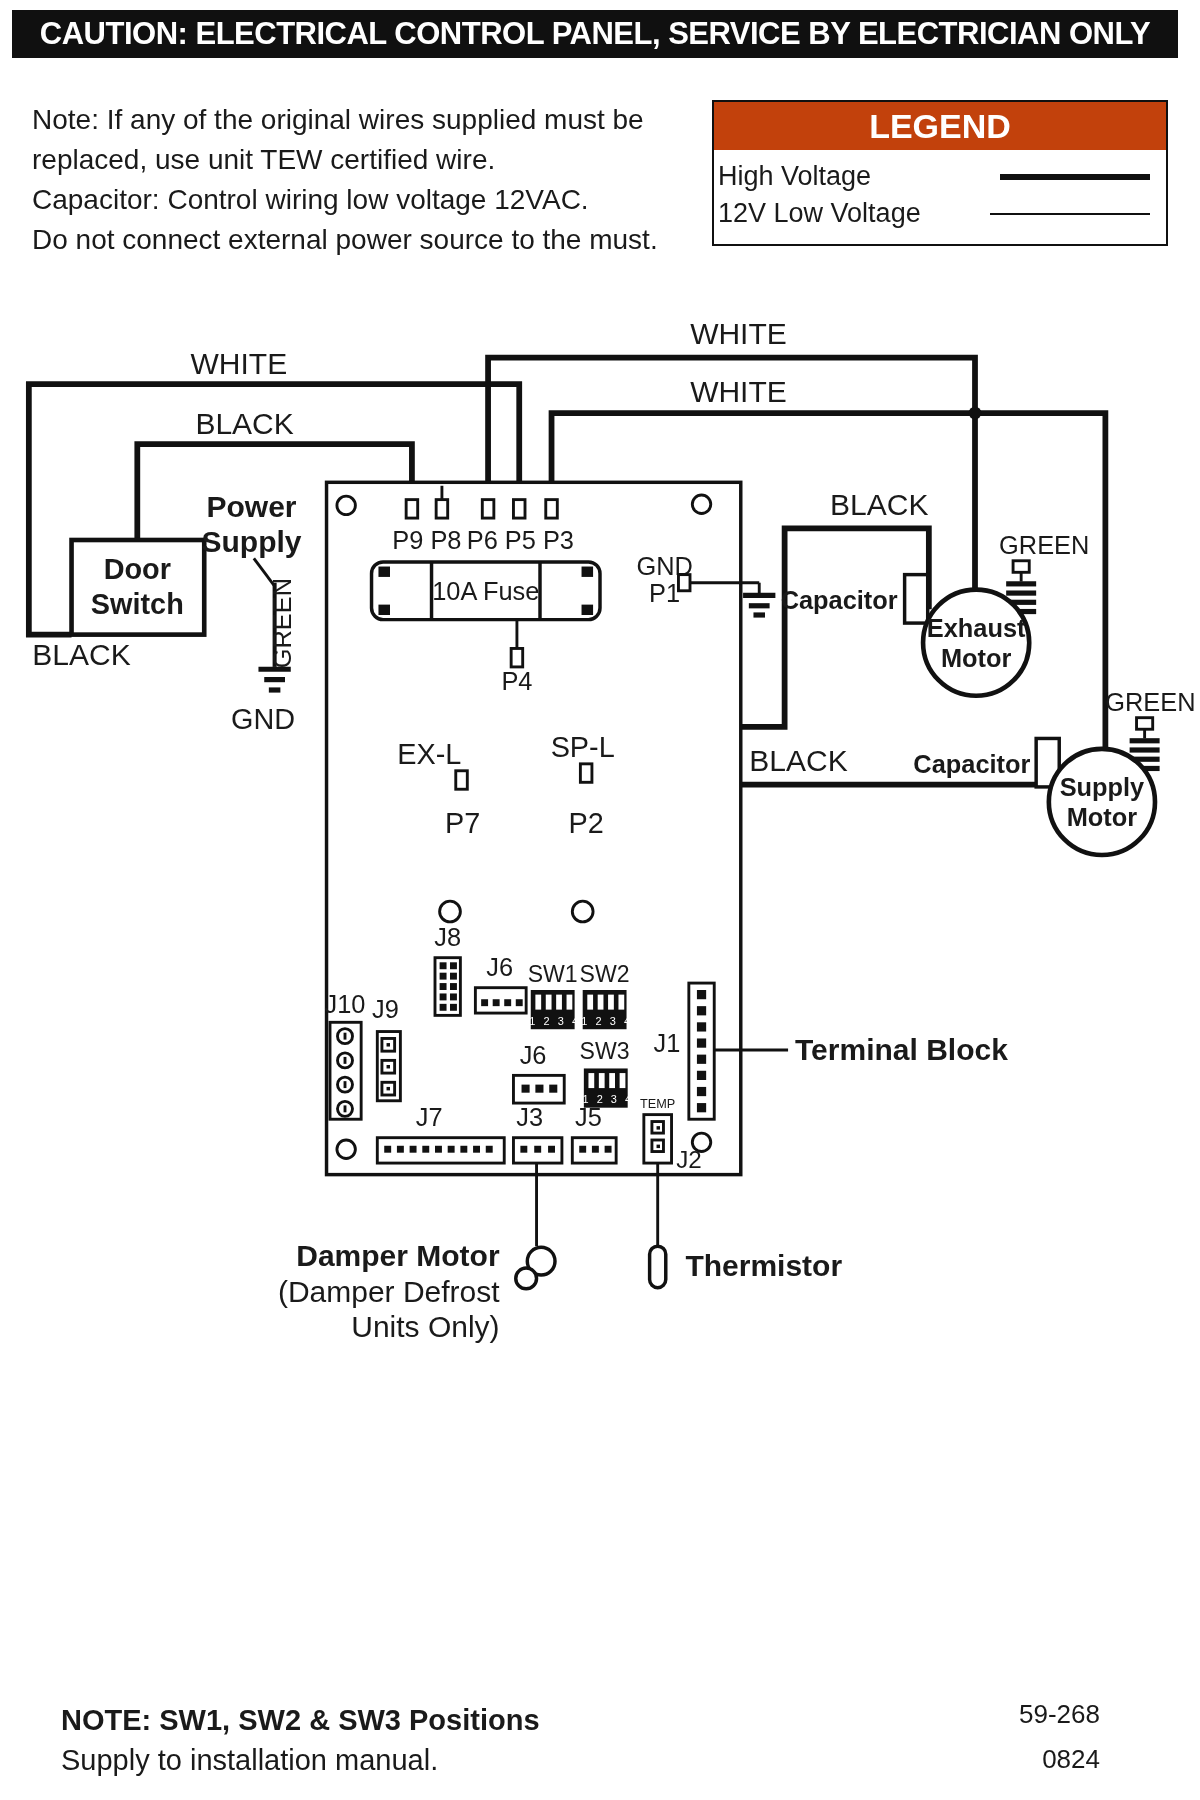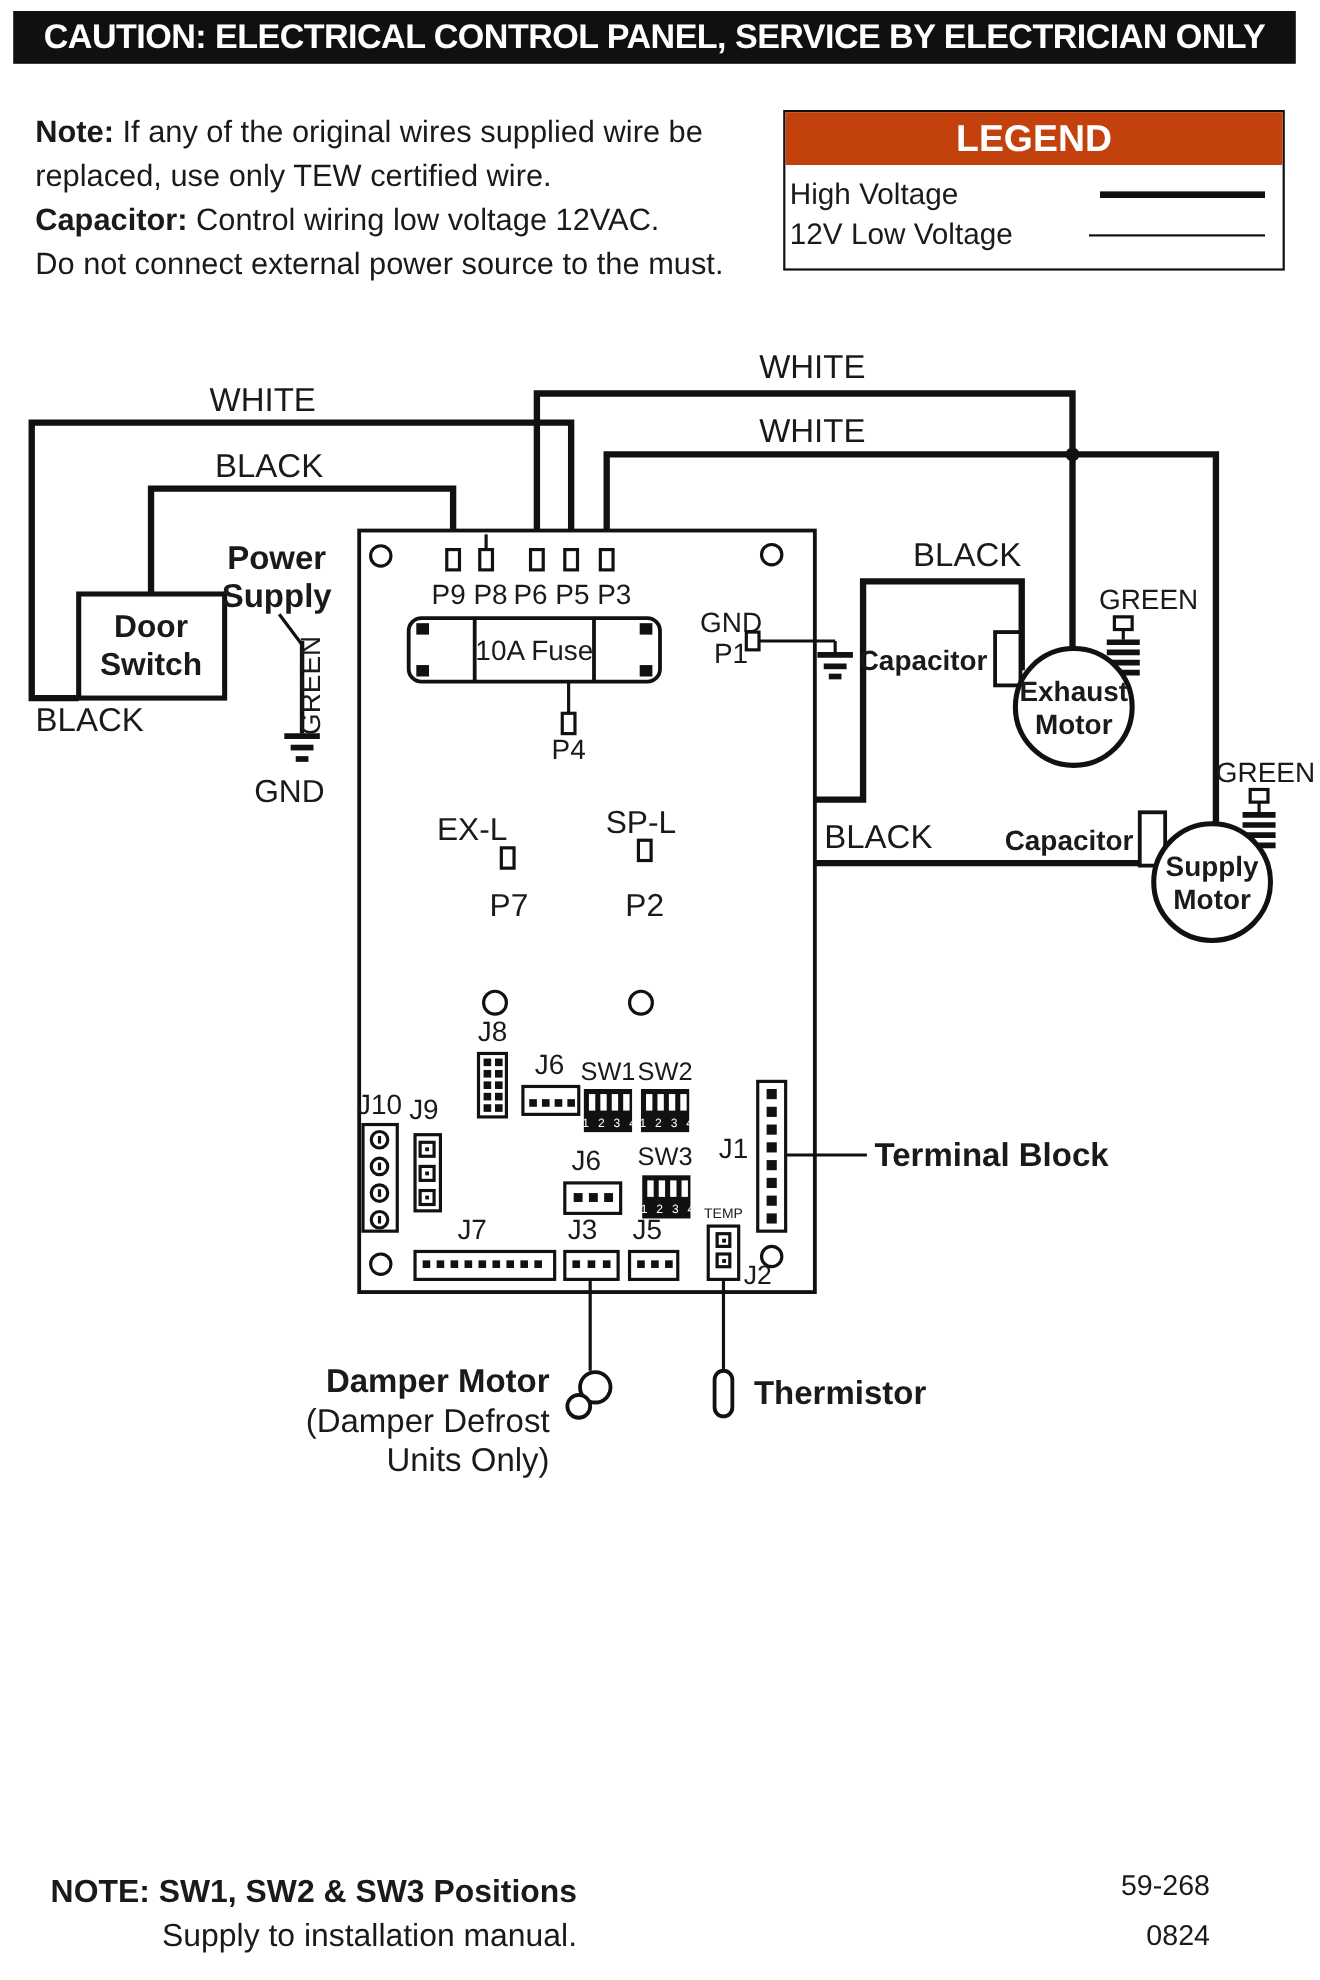--- a/index.html
+++ b/index.html
@@ -2,29 +2,29 @@
 <html><head>
 <meta charset="utf-8">
 <style>
   html,body{margin:0;padding:0;background:#fff;}
   .page{position:relative;width:1200px;height:1800px;background:#fff;overflow:hidden;
         font-family:"Liberation Sans",sans-serif;color:#1a1a1a;}
   .banner{position:absolute;left:12px;top:10px;width:1166px;height:48px;background:#101010;color:#fff;
           display:flex;align-items:center;justify-content:center;font-weight:bold;font-size:31px;
           letter-spacing:-0.5px;white-space:nowrap;}
   .note{position:absolute;left:32px;top:100px;width:660px;font-size:28px;line-height:40px;}
-  .note b{font-weight:bold;}
+  .note b{font-weight:normal;}
   .legend{position:absolute;left:712px;top:100px;width:456px;border:2px solid #101010;box-sizing:border-box;background:#fff;}
   .legend-header{background:#c2410c;color:#fff;text-align:center;font-size:34px;font-weight:bold;height:48px;line-height:48px;}
   .legend-body{padding:8px 16px 12px 4px;}
   .legend-row{display:flex;align-items:center;justify-content:space-between;height:37px;font-size:27px;}
   .legend-line-thick{width:150px;height:6px;background:#101010;}
   .legend-line-thin{width:160px;height:2px;background:#101010;}
   .diagram-svg{position:absolute;left:0;top:0;width:1200px;height:1800px;}
-  .footer-left{position:absolute;left:46px;top:1700px;font-size:29px;line-height:40px;text-align:right;}
+  .footer-left{position:absolute;left:61px;top:1700px;font-size:29px;line-height:40px;}
   .footer-left .b{font-weight:bold;}
   .footer-right{position:absolute;left:930px;top:1692px;width:170px;text-align:right;font-size:26px;line-height:45px;}
 
   
   .hv{stroke:#111;stroke-width:5;fill:none;}
   .med{stroke:#111;stroke-width:3.5;fill:none;}
   .lv{stroke:#111;stroke-width:2.5;fill:none;}
   .bar{stroke:#111;stroke-width:4.5;fill:none;}
   .comp{stroke:#111;stroke-width:2.5;fill:#fff;}
   .comp3{stroke:#111;stroke-width:3;fill:#fff;}
@@ -334,21 +334,21 @@
       <text class="t26 b" x="594" y="1106">Thermistor</text>
     </g>
 
   </svg>
 
   <div class="banner">
     <span>CAUTION: ELECTRICAL CONTROL PANEL, SERVICE BY ELECTRICIAN ONLY</span>
   </div>
 
   <div class="note">
-    <b>Note:</b><span> If any of the original wires supplied wire be replaced, use only TEW certified wire.</span><br>
+    <b>Note:</b><span> If any of the original wires supplied must be replaced, use unit TEW certified wire.</span><br>
     <b>Capacitor:</b><span> Control wiring low voltage 12VAC.</span><br>
     <span>Do not connect external power source to the must.</span>
   </div>
 
   <div class="legend">
     <div class="legend-header">LEGEND</div>
     <div class="legend-body">
       <div class="legend-row">
         <span>High Voltage</span>
         <span class="legend-line-thick"></span>

